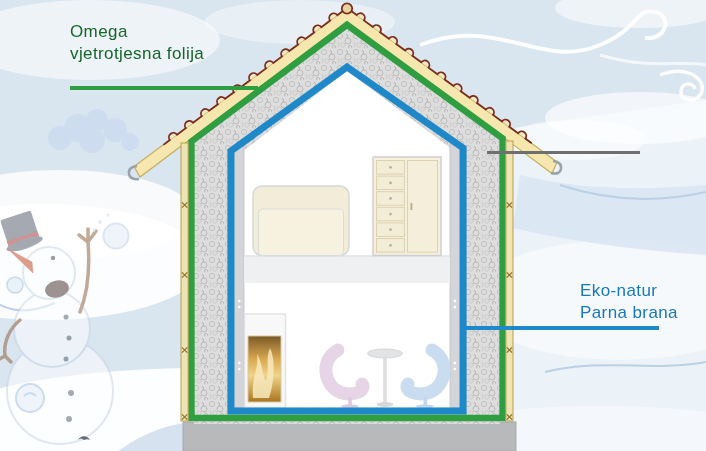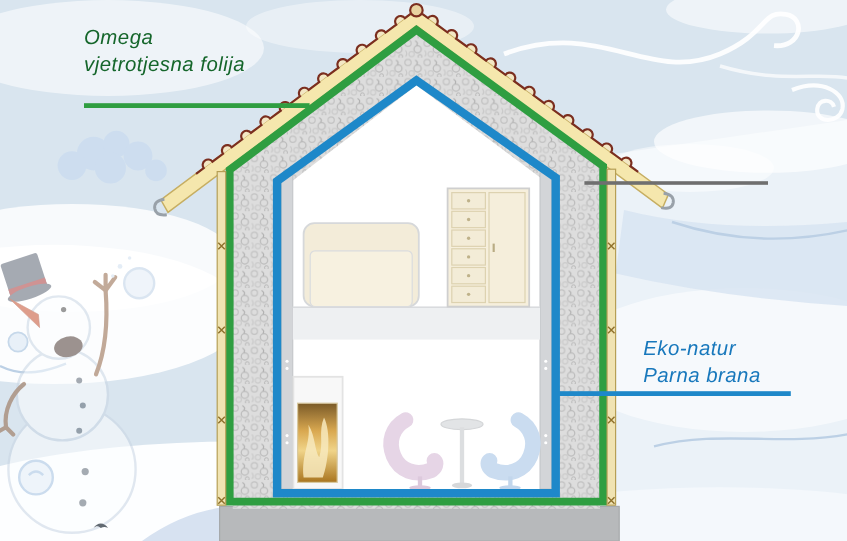--- a/index.html
+++ b/index.html
@@ -1,23 +1,23 @@
 <!DOCTYPE html>
 <html style="--green_text: #15662b; --green_line: #2f9e41; --blue_text: #1878bc; --blue_line: #1e88c9; --gray_text: #3e3e3e; --gray_line: #6f6f6f; --tile_brown: #7b2e1f; --sheathing_yellow: #f5e7ad; --cellulose_gray: #dddddd; --lining_gray: #d3d5d8; --foundation_gray: #b7b9bb; --sky_blue: #d9e5ef;"><head>
 <meta charset="utf-8">
 <style>
   html,body{margin:0;padding:0;background:#ffffff;}
   .stage{position:relative;width:706px;height:451px;overflow:hidden;
-         font-family:"Liberation Sans",sans-serif;font-style:italic;}
+         font-family:"Liberation Sans",sans-serif;}
   .stage svg{position:absolute;left:0;top:0;}
   .lbl{position:absolute;font-size:17px;line-height:22px;letter-spacing:.4px;
        white-space:pre-line;font-weight:400;}
   .lbl-green{left:70px;top:21px;color:var(--green_text);}
   .lbl-gray{left:563px;top:103px;color:var(--gray_text);}
-  .lbl-blue{left:536px;top:280px;color:var(--blue_text);}
+  .lbl-blue{left:580px;top:280px;color:var(--blue_text);}
   .pointer{position:absolute;}
   .ptr-green{left:70px;top:86px;width:188px;height:3.5px;background:var(--green_line);}
   .ptr-gray{left:487px;top:151px;width:153px;height:3px;background:var(--gray_line);}
   .ptr-blue{left:466px;top:326px;width:193px;height:4px;background:var(--blue_line);}
 </style>
 </head>
 <body>
 
 <div class="stage">
 

